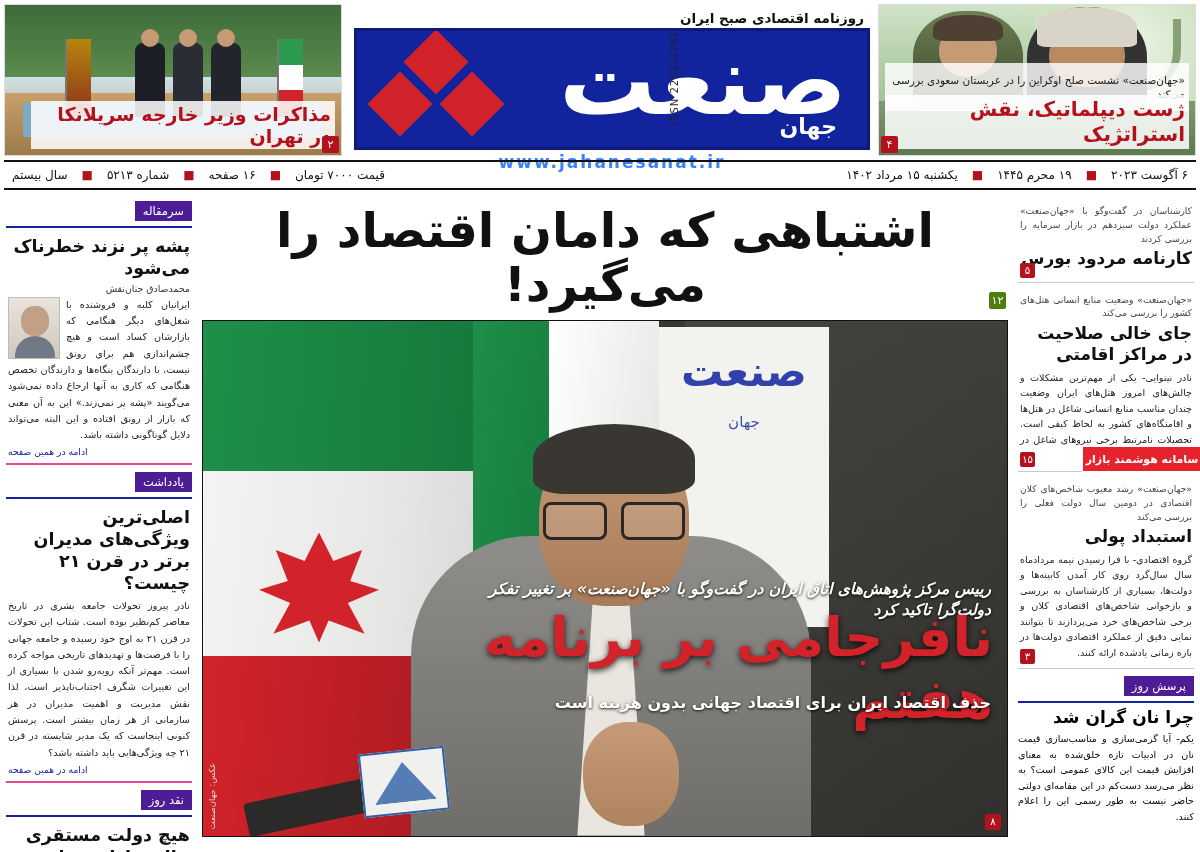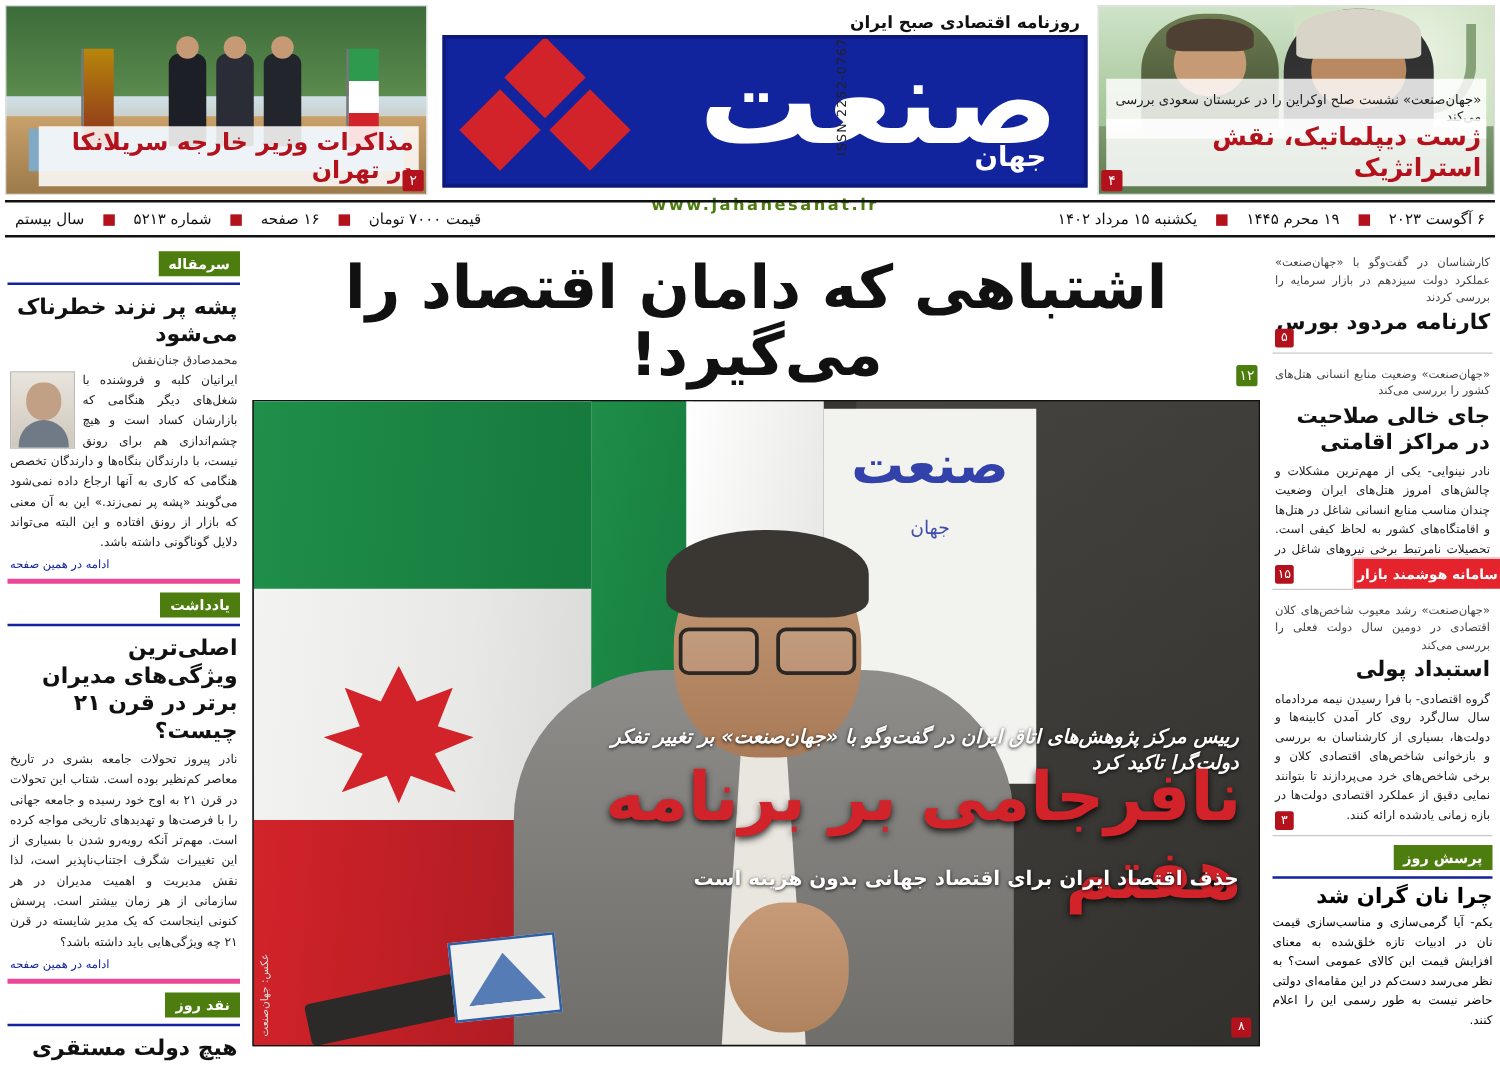--- a/index.html
+++ b/index.html
@@ -130,21 +130,21 @@
   }
   .dia {
     position:absolute; width: 46px; height: 46px; background:#d2232a;
     transform: rotate(45deg);
   }
   .dia.d1 { top: 2px;  left: 42px; }
   .dia.d2 { top: 44px; left: 6px;  }
   .dia.d3 { top: 44px; left: 78px; }
   .mh-url {
     position:absolute; bottom: 2px; right: 0; left: 0;
-    text-align: center; font-size: 13px; font-weight: bold; color:#4d7c0f;
+    text-align: center; font-size: 17px; font-weight: bold; color:#3b82f6;
     letter-spacing: 2px;
     direction: ltr;
   }
   .issn {
     position:absolute; top: 30px; right: 520px;
     font-size: 10px; color:#222;
     writing-mode: vertical-rl; transform: rotate(180deg);
     letter-spacing: 1px;
   }
 
@@ -242,24 +242,24 @@
     margin: 0; font-size: 9.6px; line-height: 1.62; color:#222;
     text-align: justify;
   }
   .pg-badge {
     position:absolute; left: 2px; bottom: 4px;
     width: 15px; height: 15px; background:#b3121d; color:#fff;
     font-size: 10px; display:flex; align-items:center; justify-content:center;
     border-radius: 2px;
   }
   .sect-head {
-    background: #4d7c0f;
+    background: #4c1d95;
     color:#fff;
     font-size: 11.5px;
-    font-weight: bold;
+    font-weight: normal;
     padding: 3px 8px;
     display: inline-block;
     margin-bottom: 5px;
   }
   .sect-rule {
     border-top: 2px solid #12239e;
     margin-bottom: 4px;
   }
 
   
@@ -426,21 +426,21 @@
     writing-mode: vertical-rl; transform: rotate(180deg);
   }
   .ph-page {
     position:absolute; bottom: 6px; right: 6px;
     width: 16px; height: 16px; background:#b3121d; color:#fff;
     font-size: 10px; display:flex;align-items:center;justify-content:center;
     border-radius:2px;
   }
 
   
-  .lead-block { padding: 2px 2px 6px 2px; border-bottom: 4px solid #ec4899; margin-bottom: 6px; position: relative;}
+  .lead-block { padding: 2px 2px 6px 2px; border-bottom: 2px solid #ec4899; margin-bottom: 6px; position: relative;}
   .lead-block h3 {
     margin: 2px 0 3px 0; font-size: 17.5px; line-height: 1.25; color:#111;
     text-align: right; font-weight: bold;
   }
   .lead-block .byline {
     font-size: 9.4px; color:#333; margin-bottom: 3px; text-align: right;
   }
   .lead-block p {
     margin: 0; font-size: 9.7px; line-height: 1.68; color:#222; text-align: justify;
   }

